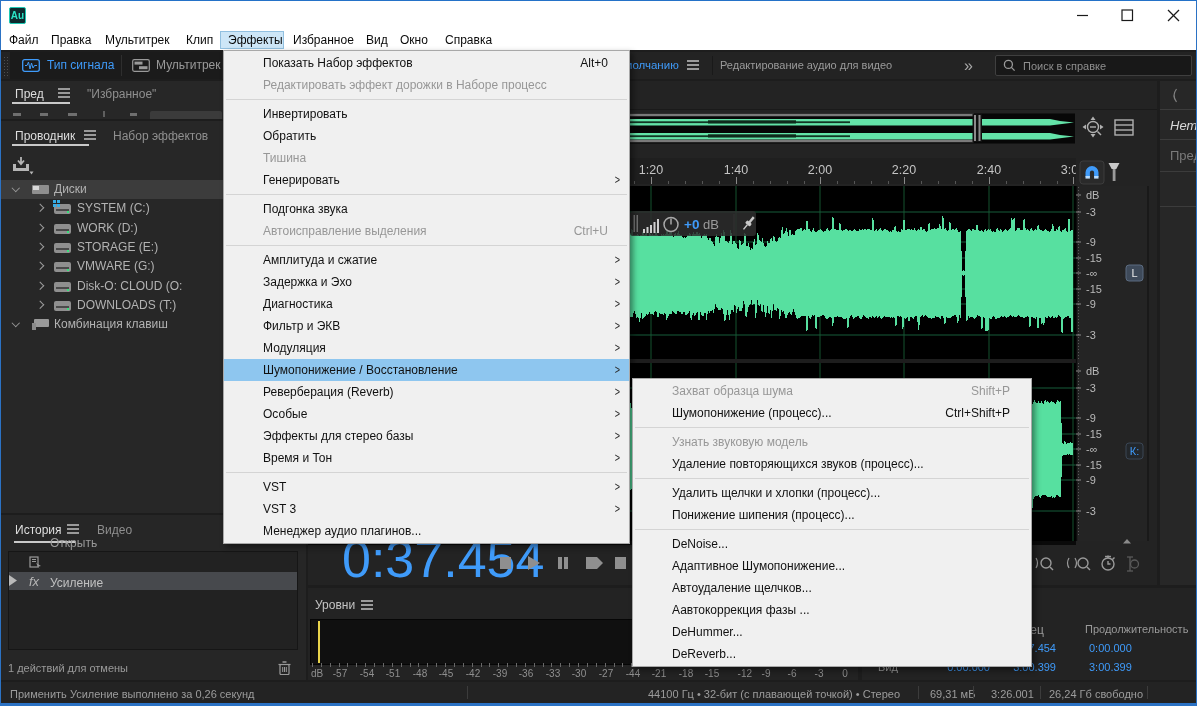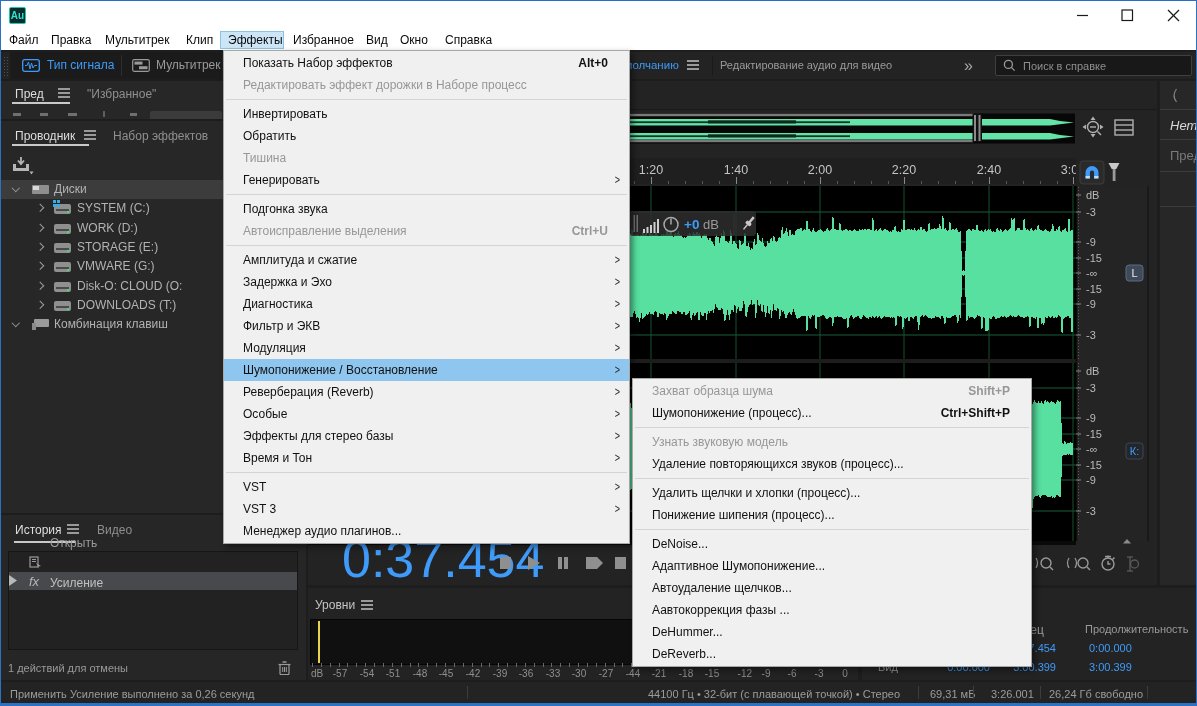--- a/index.html
+++ b/index.html
@@ -31,22 +31,22 @@
 .chev-d { transform:rotate(45deg); }
 .chev-r { transform:rotate(-45deg); }
 .drive { position:absolute; width:17px; height:10px; background:#8f8f8f; border-radius:2px; }
 .drive::after { content:""; position:absolute; left:2px; right:2px; top:5px; height:2px; background:#4a4a4a; }
 .drive::before { content:""; position:absolute; right:2px; bottom:1px; width:2px; height:2px; background:#39e07c; }
 #statusbar { left:1px; top:682px; width:1195px; height:21px; background:#232323; }
 .st { position:absolute; top:688px; color:#9c9c9c; font-size:11px; }
 .sdiv { position:absolute; top:686px; width:1px; height:13px; background:#3c3c3c; }
 .menu { position:absolute; background:#f0f0f0; border:1px solid #a8a8a8; box-shadow:3px 3px 6px rgba(0,0,0,.45);
   font-size:12px; color:#111; z-index:60; }
-.mitem { position:relative; height:22px; line-height:22px; padding-left:19px; white-space:nowrap; }
-.mitem .sc { position:absolute; right:21px; top:0;font-weight:bold; }
+.mitem { position:relative; height:22px; line-height:22px; padding-left:39px; white-space:nowrap; }
+.mitem .sc { position:absolute; right:21px; top:0; }
 .mitem .ar { position:absolute; right:9px; top:0; font-size:12px; color:#2a2a2a;
   transform:scaleX(0.75); transform-origin:right; }
 .mitem.dis { color:#979797; }
 .msep { height:1px; background:#d4d4d4; margin:3px 2px; }
 .mhl2 { background:#8ec6ef; }
 .selhdr { position:absolute; color:#9a9a9a; font-size:11px; }
 .selval { position:absolute; color:#3f9bfa; font-size:11px; }
 </style></head>
 <body>
 <div id="page">

